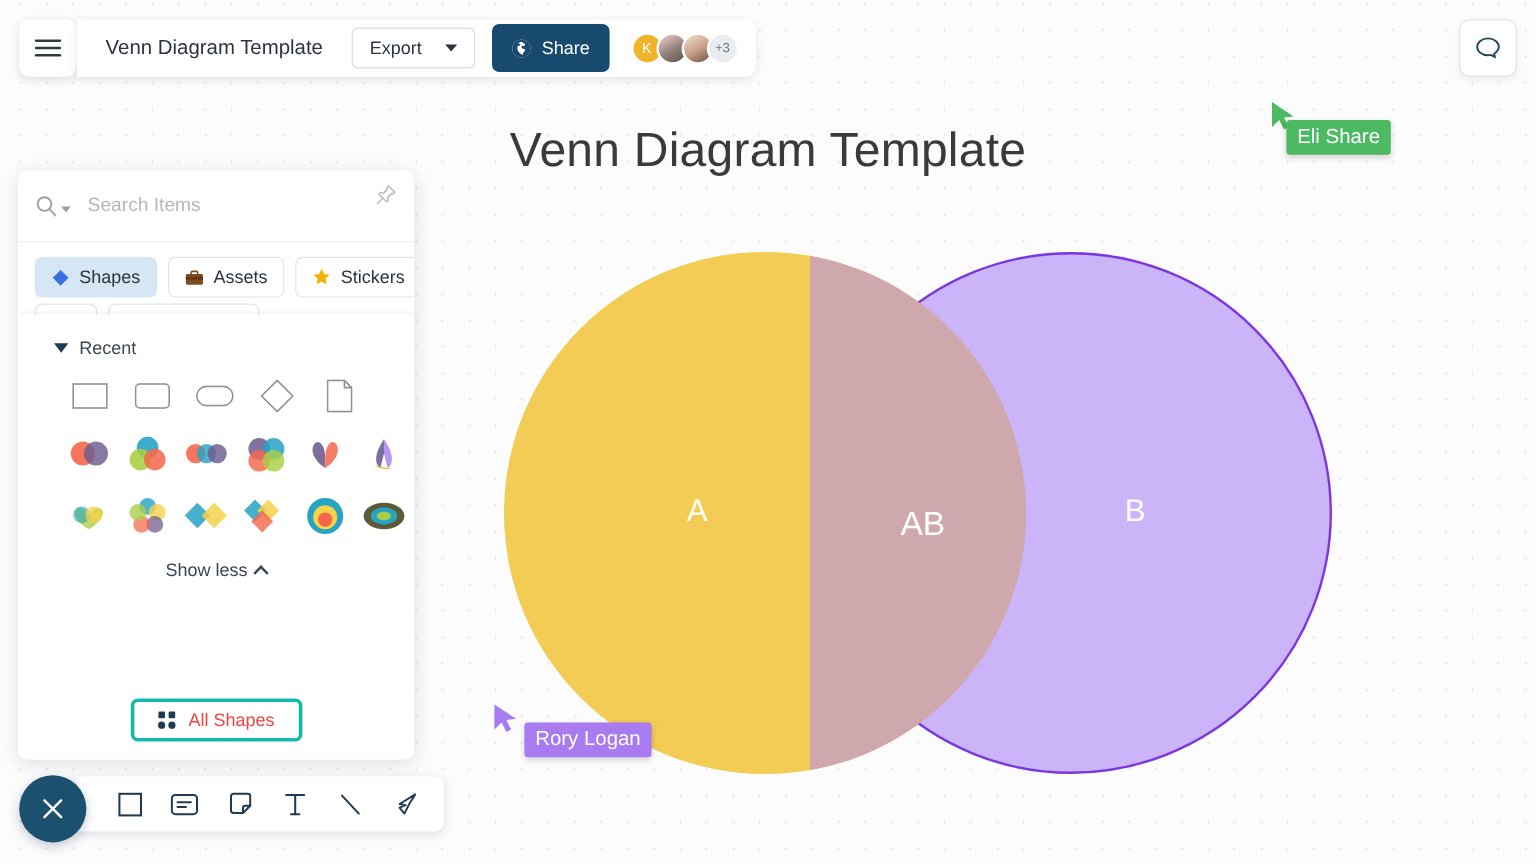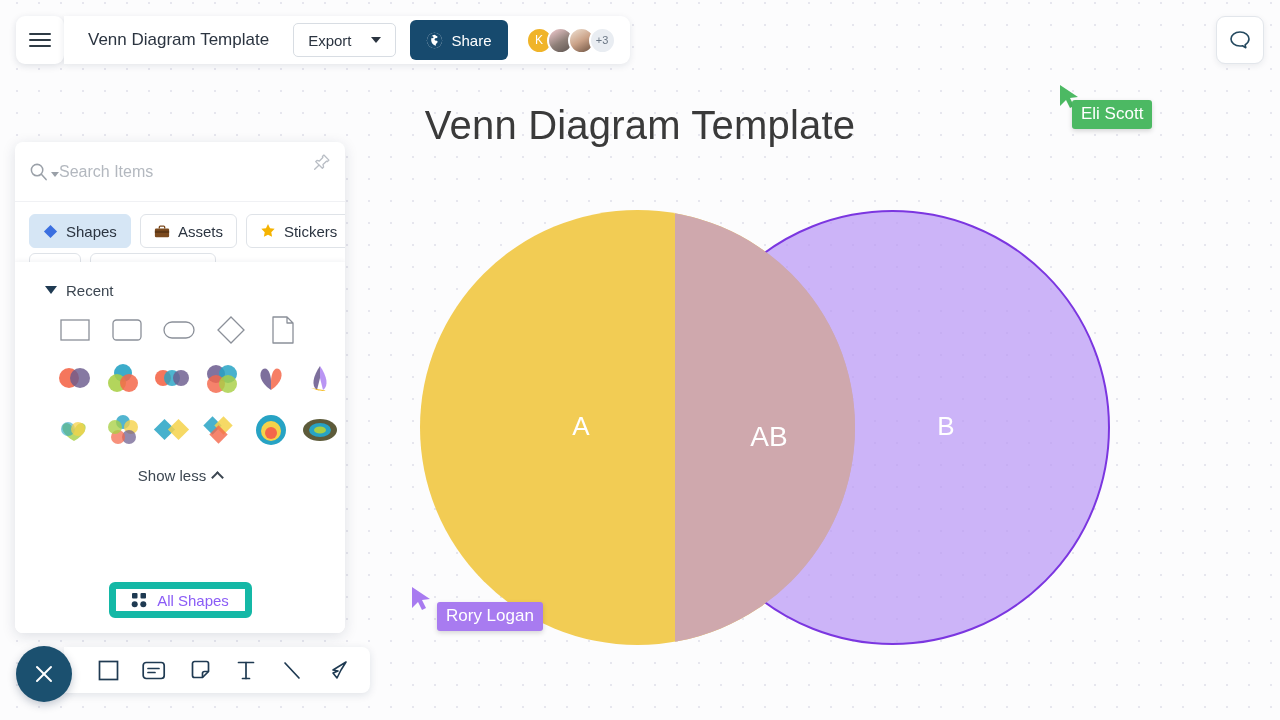--- a/index.html
+++ b/index.html
@@ -152,21 +152,21 @@
     overflow: hidden;
   }
   .search-row {
     height: 60px; display: flex; align-items: center;
     padding: 0 14px; border-bottom: 1px solid #f0f1f4;
     position: relative;
   }
   .search-icon-wrap { display: flex; align-items: center; gap: 3px; cursor: pointer; }
   .search-input {
     flex: 1; border: none; outline: none;
-    font-size: 16px; color: #9aa0a8; 
+    font-size: 16px; color: #9aa0a8; margin-left: 14px;
     font-family: "Liberation Sans", sans-serif;
     background: transparent;
   }
   .search-input::placeholder { color: #b3b8bf; }
   .pin-btn { position: absolute; right: 14px; top: 11px; cursor: pointer; }
 
   .tabs { display: flex; gap: 9px; padding: 12px 14px 0; position: relative; }
   .tab {
     display: flex; align-items: center; gap: 8px;
     height: 34px; padding: 0 13px;
@@ -208,22 +208,22 @@
   .chev-up { width: 9px; height: 9px; border-left: 2px solid #3c4651; border-top: 2px solid #3c4651; transform: rotate(45deg); margin-top: 4px; }
 
   .panel-footer {
     position: absolute; left: 0; right: 0; bottom: 0;
     height: 66px; display: flex; align-items: center; justify-content: center; gap: 14px;
     background: #fff;
   }
   .foot-btn {
     display: flex; align-items: center; justify-content: center; gap: 10px;
     width: 143px; height: 36px;
-    border: 7px solid #14b8a6; border-radius: 6px;
-    background: #fff; font-size: 15px; color: #8b5cf6; cursor: pointer; text-align: center;
+    border: 3px solid #14b8a6; border-radius: 6px;
+    background: #fff; font-size: 15px; color: #ef4444; cursor: pointer; text-align: center;
   }
 
   
   .close-fab {
     position: absolute; left: 16px; bottom: 18px;
     width: 56px; height: 56px; border-radius: 50%;
     background: #1b506f;
     display: flex; align-items: center; justify-content: center;
     cursor: pointer; z-index: 5;
     box-shadow: 0 3px 9px rgba(20,40,70,.25);
@@ -258,21 +258,21 @@
       </div>
       <div class="venn-label label-a">A</div>
       <div class="venn-label label-ab">AB</div>
       <div class="venn-label label-b">B</div>
     </div>
 
     <div class="cursor cursor-eli">
       <svg width="22" height="26" viewBox="0 0 22 26" style="position:absolute;left:0;top:0">
         <path d="M2 1 L2 22 L8 16 L12 24 L16 22 L12 14 L20 13 Z" fill="#4cb963"></path>
       </svg>
-      <div class="tag">Eli Scott</div>
+      <div class="tag">Eli Share</div>
     </div>
 
     <div class="cursor cursor-rory">
       <svg width="22" height="26" viewBox="0 0 22 26" style="position:absolute;left:0;top:0">
         <path d="M2 1 L2 22 L8 16 L12 24 L16 22 L12 14 L20 13 Z" fill="#a87bf0"></path>
       </svg>
       <div class="tag">Rory Logan</div>
     </div>
   </div>
 

